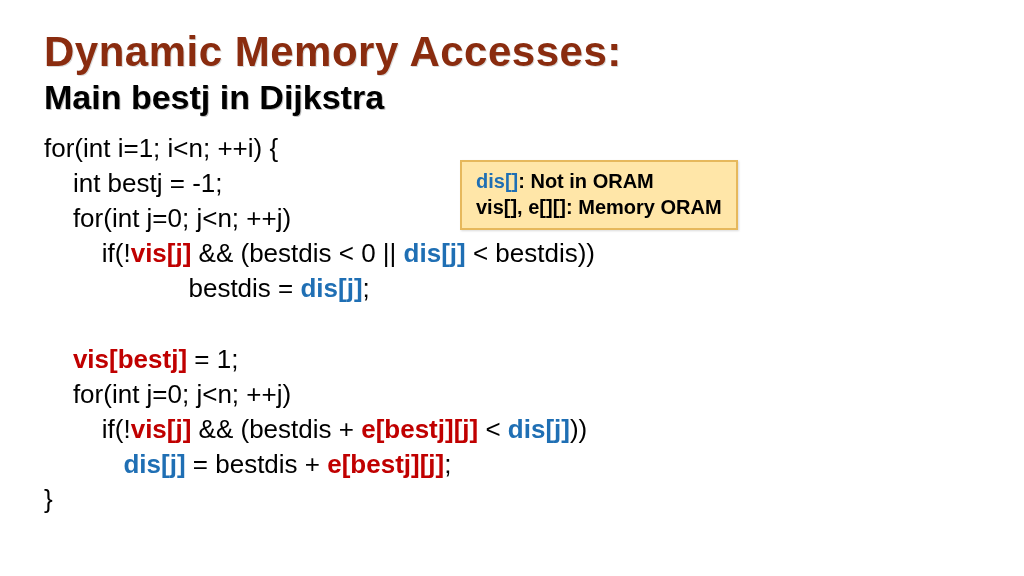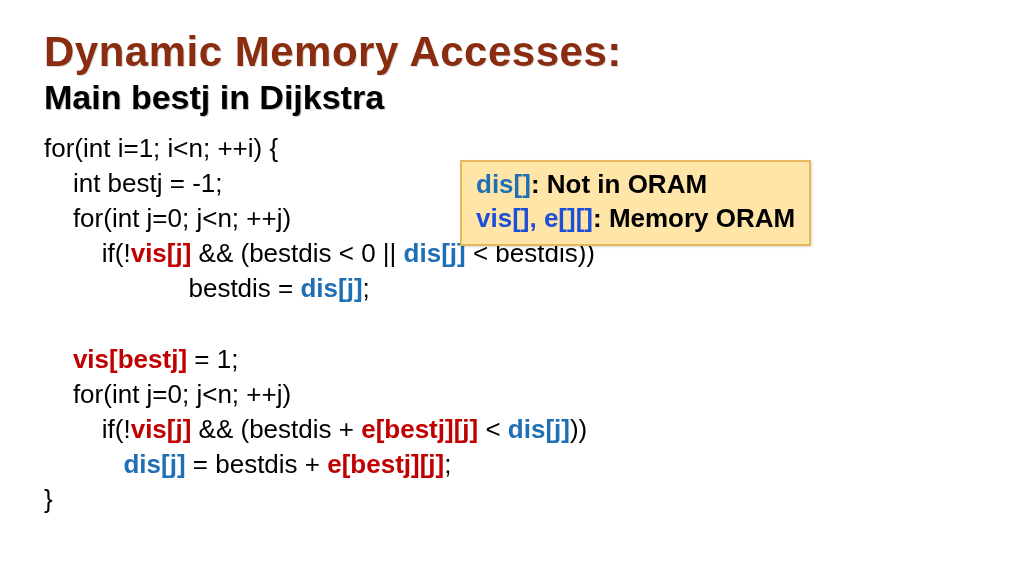--- a/index.html
+++ b/index.html
@@ -46,26 +46,26 @@
   .code .blue { color: #1f6fb4; font-weight: 700; }
   .legend {
     position: absolute;
     top: 160px;
     left: 460px;
     background: #ffe6a8;
     border: 2px solid #e6b85c;
     padding: 6px 14px 8px 14px;
     font-family: Arial, Helvetica, sans-serif;
     font-weight: 700;
-    font-size: 26px;
+    font-size: 20px;
     line-height: 1.3;
     box-shadow: 1px 1px 2px rgba(0,0,0,0.15);
   }
   .legend .blue { color: #1f6fb4; }
-  .legend .red  { color: #1d4ed8; }
+  .legend .red  { color: #000000; }
 </style>
 </head>
 <body>
 
 <div class="slide">
 
   <h1 class="title">Dynamic Memory Accesses:</h1>
   <h2 class="subtitle">Main bestj in Dijkstra</h2>
 
   <div class="legend">

